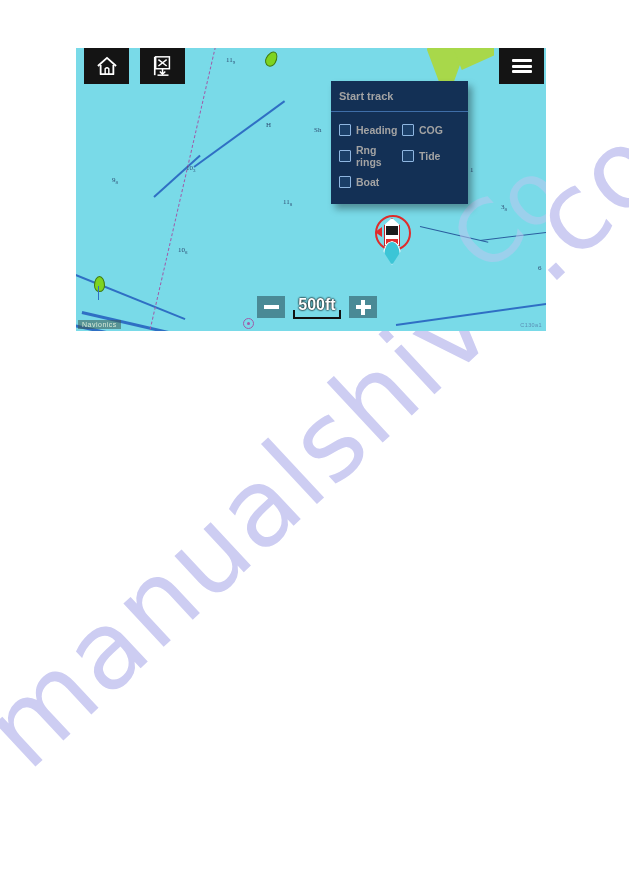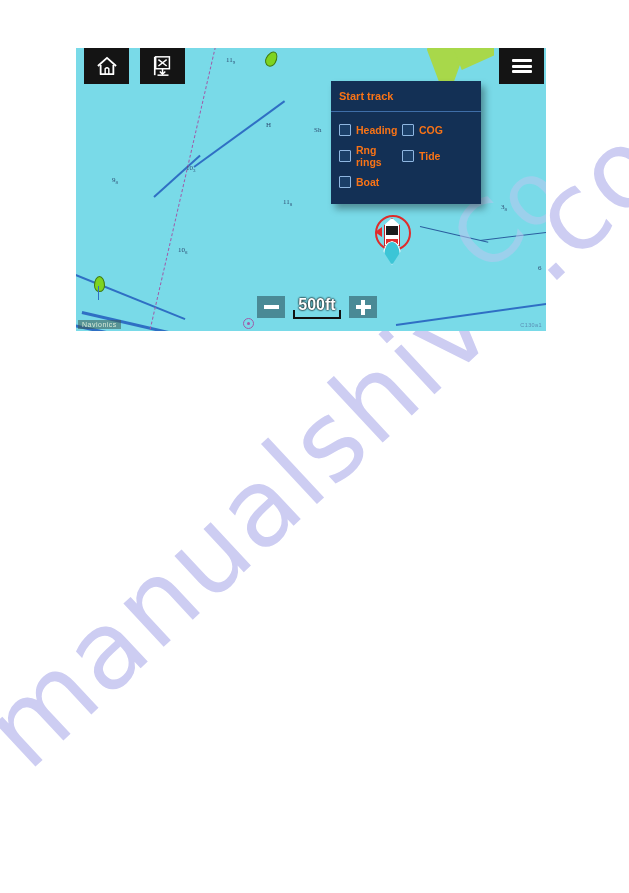--- a/index.html
+++ b/index.html
@@ -129,23 +129,23 @@
   #btn-menu{right:2px;width:45px;height:36px;}
 
   .icon-home svg,.icon-wp svg{display:block;}
 
   .hamb{width:20px;height:14px;display:flex;flex-direction:column;justify-content:space-between;}
   .hamb i{display:block;height:3px;background:#ffffff;border-radius:1px;}
 
   
   #ctxmenu{
     position:absolute;left:255px;top:33px;
-    width:150px;
+    width:137px;
     background:#133055;
-    color:#f97316;
+    color:#a3a3a3;
     z-index:9;
     box-shadow:4px 5px 7px rgba(0,0,0,0.35);
   }
   .mrow{
     position:relative;
     padding:5px 8px 5px 8px;
     border-bottom:1px solid #3f6ea8;
   }
   .mrow:last-child{border-bottom:none;}
   .mrow .lab1{font-size:10.5px;font-weight:bold;line-height:12px;}

